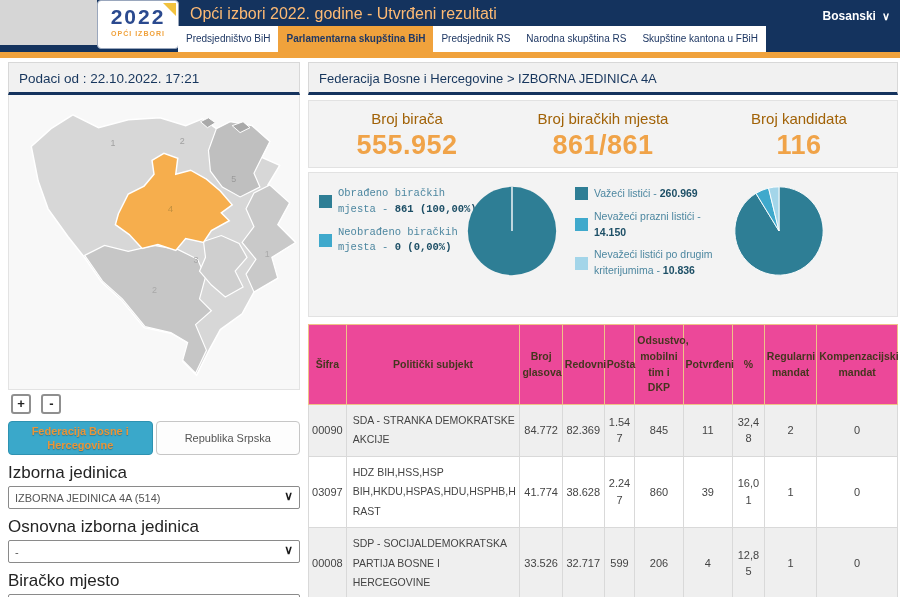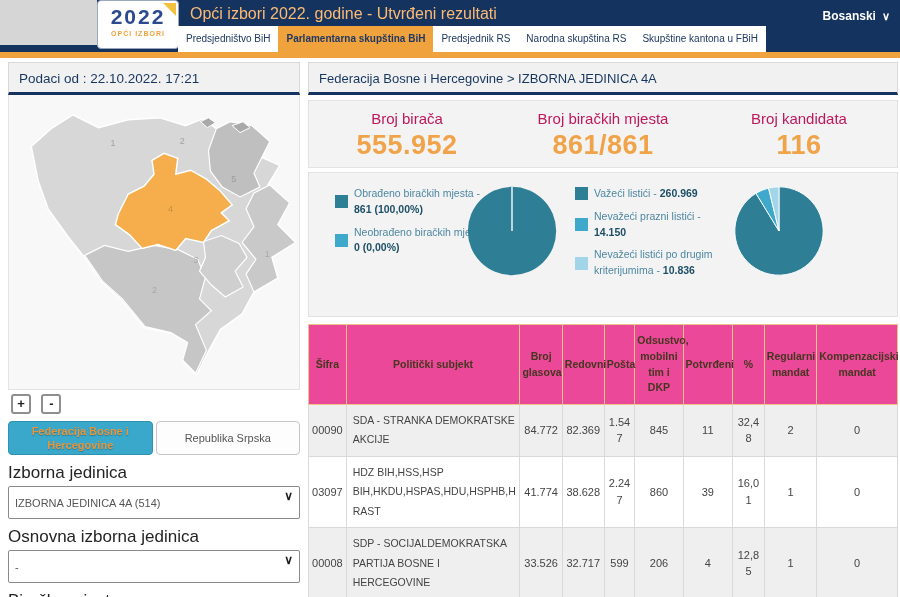--- a/index.html
+++ b/index.html
@@ -34,34 +34,34 @@
                    font-size:13px;font-weight:bold;line-height:14px;margin-right:6px;cursor:pointer;
                    font-family:"Liberation Sans",sans-serif;color:#222;padding:0;}
   .entity-tabs{display:flex;gap:3px;justify-content:space-between;}
   .etab{flex:1;height:34px;border-radius:4px;font-size:11px;cursor:pointer;
         font-family:"Liberation Sans",sans-serif;line-height:1.3;}
   .etab.active{background:#3aa8ca;border:1px solid #2e92b1;color:#e8953a;font-weight:bold;
                text-shadow:0 1px 1px rgba(0,0,0,.25);}
   .etab.plain{background:#fdfdfd;border:1px solid #c6c6c6;color:#555;}
   .filter-label{font-size:17px;color:#242424;margin:8px 0 3px;font-weight:400;}
   .select-wrap{position:relative;}
-  .select-wrap select{width:100%;height:33px;appearance:none;-webkit-appearance:none;
+  .select-wrap select{width:100%;height:23px;appearance:none;-webkit-appearance:none;
         border:1px solid #8a8a8a;border-radius:2px;background:#fff;font-size:11px;color:#555;
         padding:0 22px 0 6px;font-family:"Liberation Sans",sans-serif;}
   .select-chev{position:absolute;right:7px;top:3px;font-size:12px;color:#1a1a1a;font-weight:bold;pointer-events:none;}
   
   .right{position:absolute;left:308px;top:62px;width:590px;}
   .breadcrumb{font-size:13px;}
   .stats{display:flex;margin-top:5px;background:#f3f3f3;border:1px solid #e2e2e2;height:66px;box-sizing:content-box;}
   .stat{flex:1;text-align:center;padding-top:9px;}
-  .stat-label{font-size:15px;color:#be185d;}
+  .stat-label{font-size:15px;color:#a16207;}
   .stat-value{font-size:27px;color:#f0a348;font-weight:600;margin-top:3px;letter-spacing:.5px;}
   .pies{position:relative;margin-top:4px;background:#f3f3f3;border:1px solid #e2e2e2;height:143px;}
   .legend{position:absolute;top:13px;font-size:10.5px;line-height:1.5;}
-  .legend.l1{left:26px;width:162px;}
+  .legend.l1{left:10px;width:162px;font-family:Liberation Mono, monospace;}
   .legend.l2{left:266px;width:150px;}
   .legend-item{display:flex;align-items:center;gap:6px;margin-bottom:7px;}
   .swatch{width:13px;height:13px;flex:none;}
   .lg-label{color:#4d87a0;}
   .lg-text b{color:#1d4f66;}
   svg.pie{position:absolute;top:12px;}
   svg.pie.p1{left:157px;}
   svg.pie.p2{left:424px;}
   
   table.results{margin-top:7px;border-collapse:collapse;width:100%;font-size:11px;background:#fff;table-layout:fixed;}

